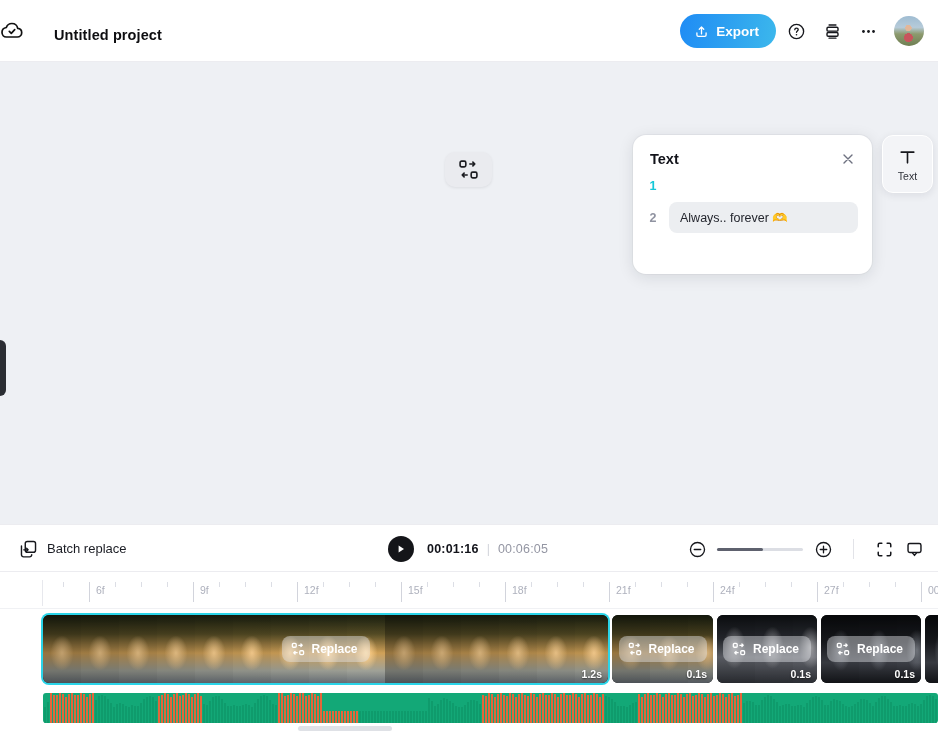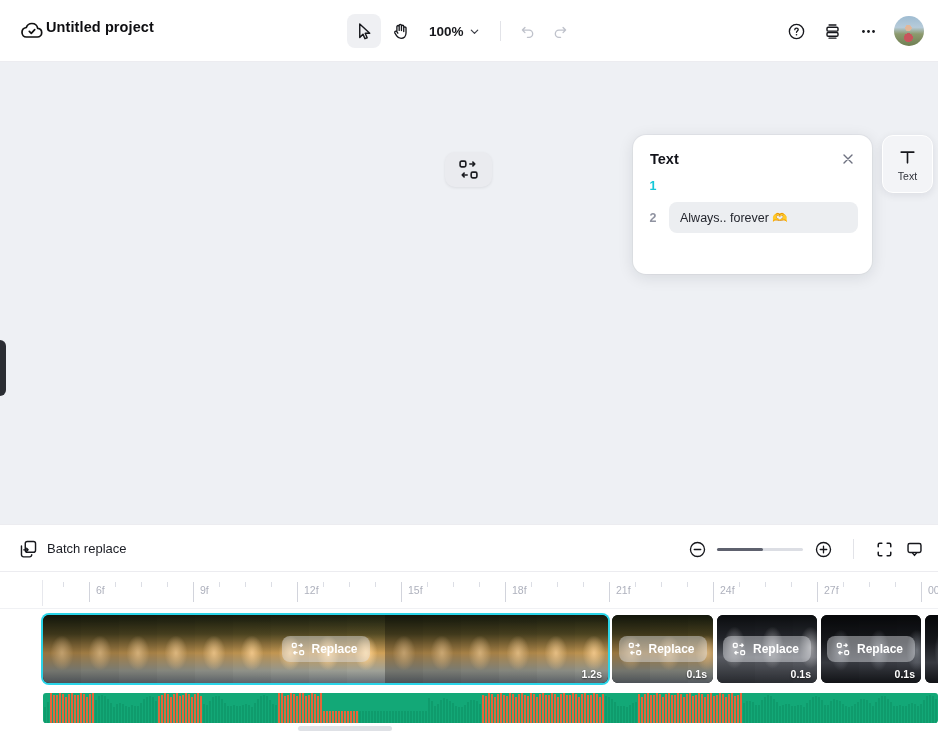--- a/index.html
+++ b/index.html
@@ -11,21 +11,21 @@
     -webkit-font-smoothing: antialiased;
   }
   #app { position: relative; width: 938px; height: 734px; background: #ffffff; }
 
   
   .topbar {
     position: absolute; left: 0; top: 0; width: 938px; height: 62px;
     background: #ffffff; border-bottom: 1px solid #ececf0;
     display: flex; align-items: center;
   }
-  .tb-left { display: flex; align-items: flex-start; gap: 2px; padding-left: 20px; }
+  .tb-left { display: flex; align-items: flex-end; gap: 30px; }
   .cloud-ic { width: 24px; height: 24px; display: block; }
   .proj-title { font-size: 14.5px; font-weight: bold; color: #0e0e11; letter-spacing: .1px; }
 
   .tb-center {
     position: absolute; left: 347px; top: 0; height: 62px;
     display: flex; align-items: center; gap: 2px;
   }
   .tool-btn {
     width: 34px; height: 34px; border-radius: 8px;
     display: flex; align-items: center; justify-content: center;
@@ -274,51 +274,29 @@
     <div class="tb-left">
       <span class="cloud-ic">
         <svg width="24" height="24" viewBox="0 0 24 24" fill="none">
           <path d="M6.3 18h11c2.6 0 4.4-1.9 4.4-4.3 0-2.3-1.7-4.1-4-4.3-.5-2.8-2.9-4.9-5.8-4.9-2.6 0-4.8 1.7-5.6 4C3.7 8.9 2 10.7 2 13.2 2 15.9 3.8 18 6.3 18Z" stroke="#111" stroke-width="1.7" stroke-linejoin="round"></path>
           <path d="M9.3 12.3l2 2 3.4-3.6" stroke="#111" stroke-width="1.7" stroke-linecap="round" stroke-linejoin="round"></path>
         </svg>
       </span>
       <span class="proj-title">Untitled project</span>
     </div>
 
-    <div class="tb-center">
-      <div class="tool-btn active">
-        <svg width="19" height="19" viewBox="0 0 20 20" fill="none">
-          <path d="M5 2.2v14.2l3.4-3.6 2.1 4.8 2.3-1-2.1-4.7h4.8L5 2.2Z" stroke="#16171c" stroke-width="1.5" stroke-linejoin="round"></path>
-        </svg>
-      </div>
-      <div class="tool-btn">
-        <svg width="19" height="19" viewBox="0 0 20 20" fill="none">
-          <path d="M6.2 9.4V4.9a1.2 1.2 0 1 1 2.4 0v4M8.6 8.8V3.8a1.2 1.2 0 1 1 2.4 0v5M11 9V4.6a1.2 1.2 0 1 1 2.4 0V10M13.4 10V6.4a1.2 1.2 0 1 1 2.4 0v5.3c0 3.3-2.2 5.6-5.2 5.6-2.4 0-3.6-1-4.6-2.6l-2-3.3a1.25 1.25 0 0 1 2.1-1.3l1.1 1.7" stroke="#16171c" stroke-width="1.4" stroke-linecap="round" stroke-linejoin="round"></path>
-        </svg>
-      </div>
-      <div class="zoom-sel">
-        <span>100%</span>
-        <svg width="11" height="11" viewBox="0 0 12 12" fill="none">
-          <path d="M2.5 4.5 6 8l3.5-3.5" stroke="#3a3c45" stroke-width="1.3" stroke-linecap="round" stroke-linejoin="round"></path>
-        </svg>
-      </div>
-      <div class="vdiv"></div>
-      <div class="hist-btn">
-        <svg width="18" height="18" viewBox="0 0 20 20" fill="none">
-          <path d="M6.6 6.2 3.8 9l2.8 2.8M3.8 9h7.4a4 4 0 0 1 0 8H9.4" stroke="#bfc2cb" stroke-width="1.5" stroke-linecap="round" stroke-linejoin="round"></path>
-        </svg>
-      </div>
-      <div class="hist-btn">
-        <svg width="18" height="18" viewBox="0 0 20 20" fill="none">
-          <path d="M13.4 6.2 16.2 9l-2.8 2.8M16.2 9H8.8a4 4 0 0 0 0 8h1.8" stroke="#bfc2cb" stroke-width="1.5" stroke-linecap="round" stroke-linejoin="round"></path>
-        </svg>
-      </div>
-    </div>
 
     <div class="tb-right">
+      <button class="export-btn">
+        <svg width="15" height="15" viewBox="0 0 16 16" fill="none">
+          <path d="M8 10.6V3.2M8 3.2 5.6 5.6M8 3.2l2.4 2.4" stroke="#fff" stroke-width="1.4" stroke-linecap="round" stroke-linejoin="round"></path>
+          <path d="M3.1 9.6v2.1c0 .9.6 1.5 1.5 1.5h6.8c.9 0 1.5-.6 1.5-1.5V9.6" stroke="#fff" stroke-width="1.4" stroke-linecap="round"></path>
+        </svg>
+        <span>Export</span>
+      </button>
       <div class="rnd-btn">
         <svg width="19" height="19" viewBox="0 0 20 20" fill="none">
           <circle cx="10" cy="10" r="7.5" stroke="#16171c" stroke-width="1.4"></circle>
           <path d="M8.2 8.1c0-1 .8-1.7 1.8-1.7s1.8.7 1.8 1.6c0 1.4-1.8 1.4-1.8 2.8" stroke="#16171c" stroke-width="1.4" stroke-linecap="round"></path>
           <circle cx="10" cy="13.4" r=".85" fill="#16171c"></circle>
         </svg>
       </div>
       <div class="rnd-btn">
         <svg width="19" height="19" viewBox="0 0 20 20" fill="none">
           <path d="M6.4 3.2h7.2" stroke="#16171c" stroke-width="1.5" stroke-linecap="round"></path>
@@ -382,20 +360,30 @@
   <div class="tl-toolbar">
     <div class="batch">
       <svg width="19" height="19" viewBox="0 0 20 20" fill="none">
         <rect x="6.6" y="2.6" width="10.8" height="11.4" rx="2.2" stroke="#16171c" stroke-width="1.5"></rect>
         <path d="M13.4 16.6a2.2 2.2 0 0 1-2.2 2.2H4.8a2.2 2.2 0 0 1-2.2-2.2V7.4" stroke="#16171c" stroke-width="1.5" stroke-linecap="round"></path>
         <path d="M5 11.4h4.6m0 0-1.6-1.6m1.6 1.6-1.6 1.6" stroke="#16171c" stroke-width="1.4" stroke-linecap="round" stroke-linejoin="round"></path>
       </svg>
       <span class="batch-lbl">Batch replace</span>
     </div>
 
+    <div class="tl-center">
+      <div class="play-btn">
+        <svg width="10" height="10" viewBox="0 0 10 10">
+          <path d="M2.6 1.5 8 5 2.6 8.5Z" fill="#fff"></path>
+        </svg>
+      </div>
+      <span class="t-cur">00:01:16</span>
+      <span class="t-sep">|</span>
+      <span class="t-tot">00:06:05</span>
+    </div>
 
     <div class="tl-right">
       <div class="zm-btn">
         <svg width="19" height="19" viewBox="0 0 20 20" fill="none">
           <circle cx="10" cy="10" r="7.4" stroke="#16171c" stroke-width="1.4"></circle>
           <path d="M6.6 10h6.8" stroke="#16171c" stroke-width="1.4" stroke-linecap="round"></path>
         </svg>
       </div>
       <div class="zm-track">
         <div class="zm-fill" style="width: 54%;"></div>

